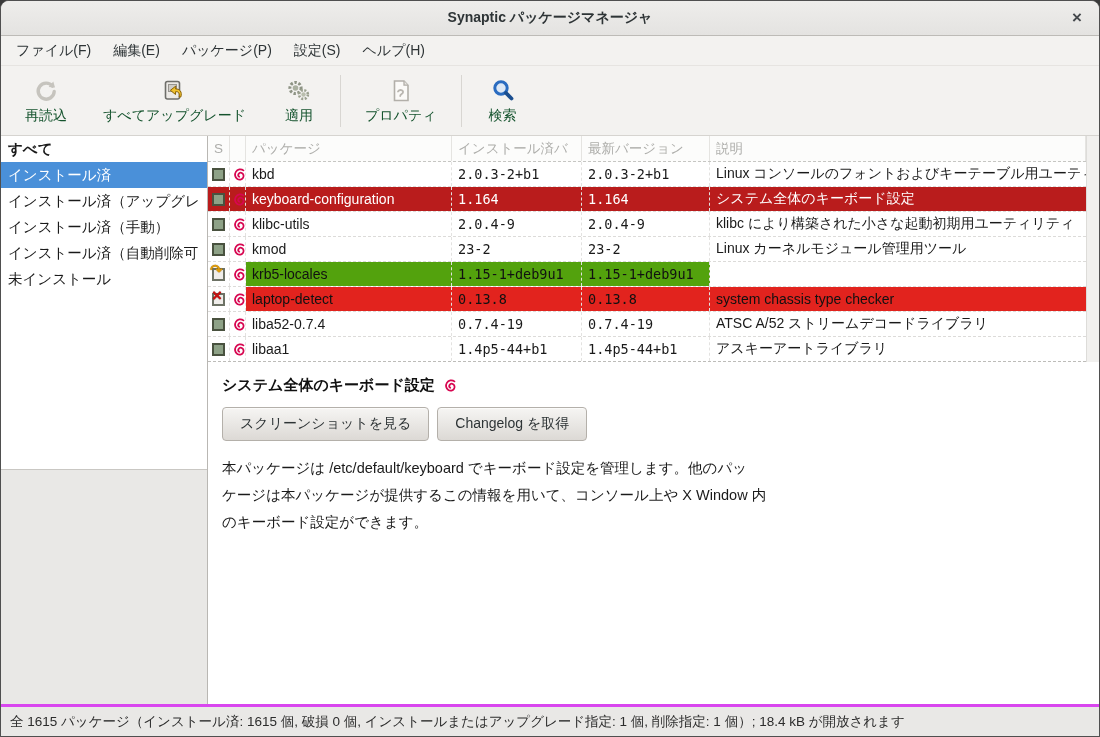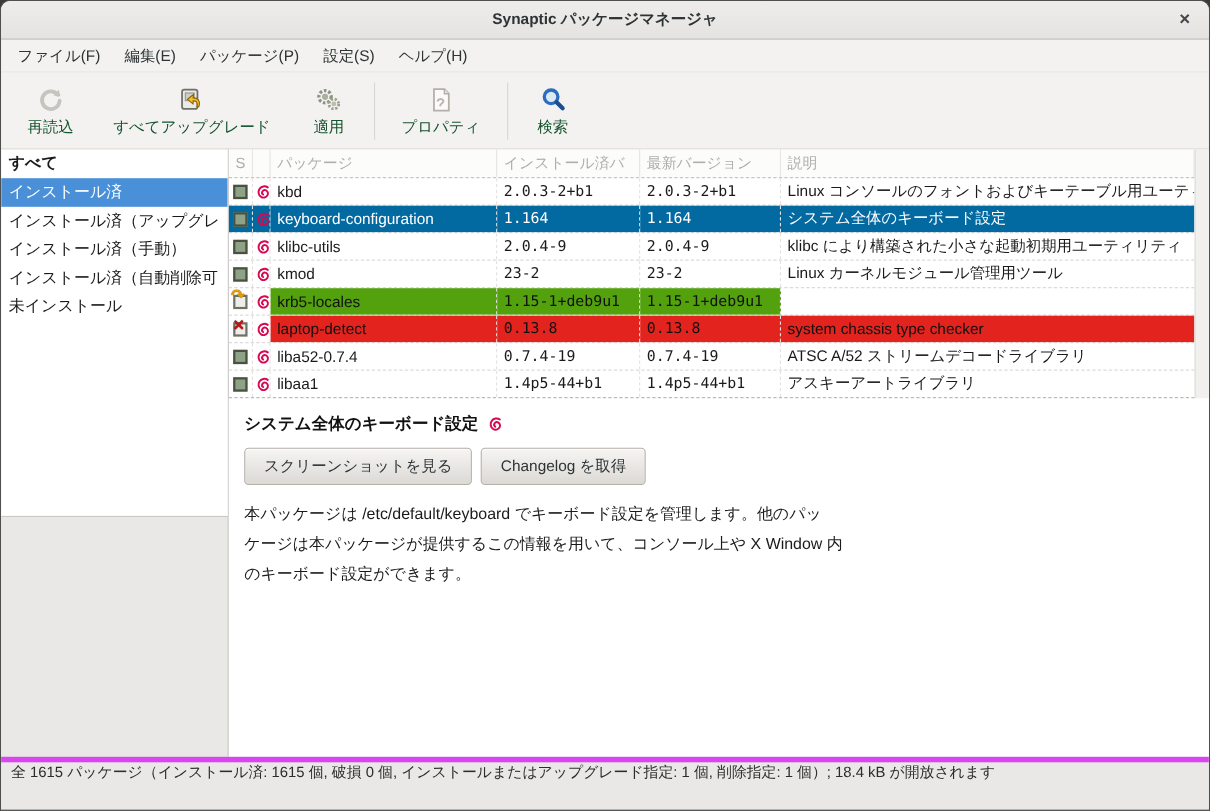--- a/index.html
+++ b/index.html
@@ -37,38 +37,38 @@
   .pkg-rows{height:200px;overflow:hidden;border-bottom:1px dashed #bdbcb9;}
   .pkg-row{height:25px;display:flex;border-bottom:1px dashed #dcdbd9;font-size:14px;color:#1a1a1a;}
   .cell{display:flex;align-items:center;padding-left:6px;border-right:1px dashed #e3e2e0;overflow:hidden;white-space:nowrap;}
   .col-s{width:22px;flex:0 0 auto;padding-left:4px;}
   .col-swirl{width:16px;flex:0 0 auto;padding-left:2px;}
   .col-name{width:206px;flex:0 0 auto;}
   .col-inst{width:130px;flex:0 0 auto;}
   .col-latest{width:128px;flex:0 0 auto;}
   .col-desc{flex:1 1 auto;border-right:none;}
   .mono{font-family:"DejaVu Sans Mono",monospace;font-size:13.5px;}
-  .hl-selected .cell{background:#0369a1;color:#ffffff;}
+  .hl-selected .cell{background:#b91c1c;color:#ffffff;}
   .hl-green .cell.colored{background:#53a20d;color:#111111;}
   .hl-red .cell.colored{background:#e2231e;color:#111111;}
   .status-box{width:13px;height:13px;border:2px solid #49523f;background:#8ea287;display:inline-block;position:relative;flex:0 0 auto;}
   .status-box.mark{background:#efedea;border-color:#6d7265;}
   .status-glyph{position:absolute;left:-4px;top:-8px;font-size:15px;font-weight:bold;line-height:15px;}
   .glyph-reinstall{color:#e09c0a;text-shadow:0 0 1px #7a5602;}
   .glyph-remove{color:#cc1010;font-size:17px;top:-7px;left:-2px;text-shadow:0 0 1px #5e0606;}
   
   .splitter{height:6px;background:#ffffff;flex:0 0 auto;}
   .details{flex:1 1 auto;background:#ffffff;padding:6px 14px;overflow:hidden;}
   .details-title-row{display:flex;align-items:center;gap:8px;margin-top:2px;}
   .details-title{font-size:15px;font-weight:bold;color:#111111;}
   .details-buttons{margin-top:12px;display:flex;gap:8px;}
   .det-btn{border:1px solid #b4b0aa;border-radius:4px;background:linear-gradient(#f6f5f3,#dcd9d5);padding:7px 17px;font-size:14px;color:#2e3436;box-shadow:0 1px 0 rgba(255,255,255,.6) inset;}
   .details-text{margin-top:14px;font-size:14.5px;line-height:27px;color:#1a1a1a;white-space:pre-line;max-width:640px;}
   
-  .statusbar{height:48px;flex:0 0 auto;background:#e9e8e6;border-top:5px solid #d946ef;display:flex;align-items:flex-start;padding-left:9px;font-size:13.5px;color:#2c2c2c;white-space:nowrap;overflow:hidden;}
+  .statusbar{height:32px;flex:0 0 auto;background:#e9e8e6;border-top:3px solid #d946ef;display:flex;align-items:center;padding-left:9px;font-size:13.5px;color:#2c2c2c;white-space:nowrap;overflow:hidden;}
   svg{display:block;}
 </style>
 </head>
 <body>
 
 <div class="window">
 
   <div class="titlebar">
     <span class="title">Synaptic パッケージマネージャ</span>
     <span class="close">×</span>

